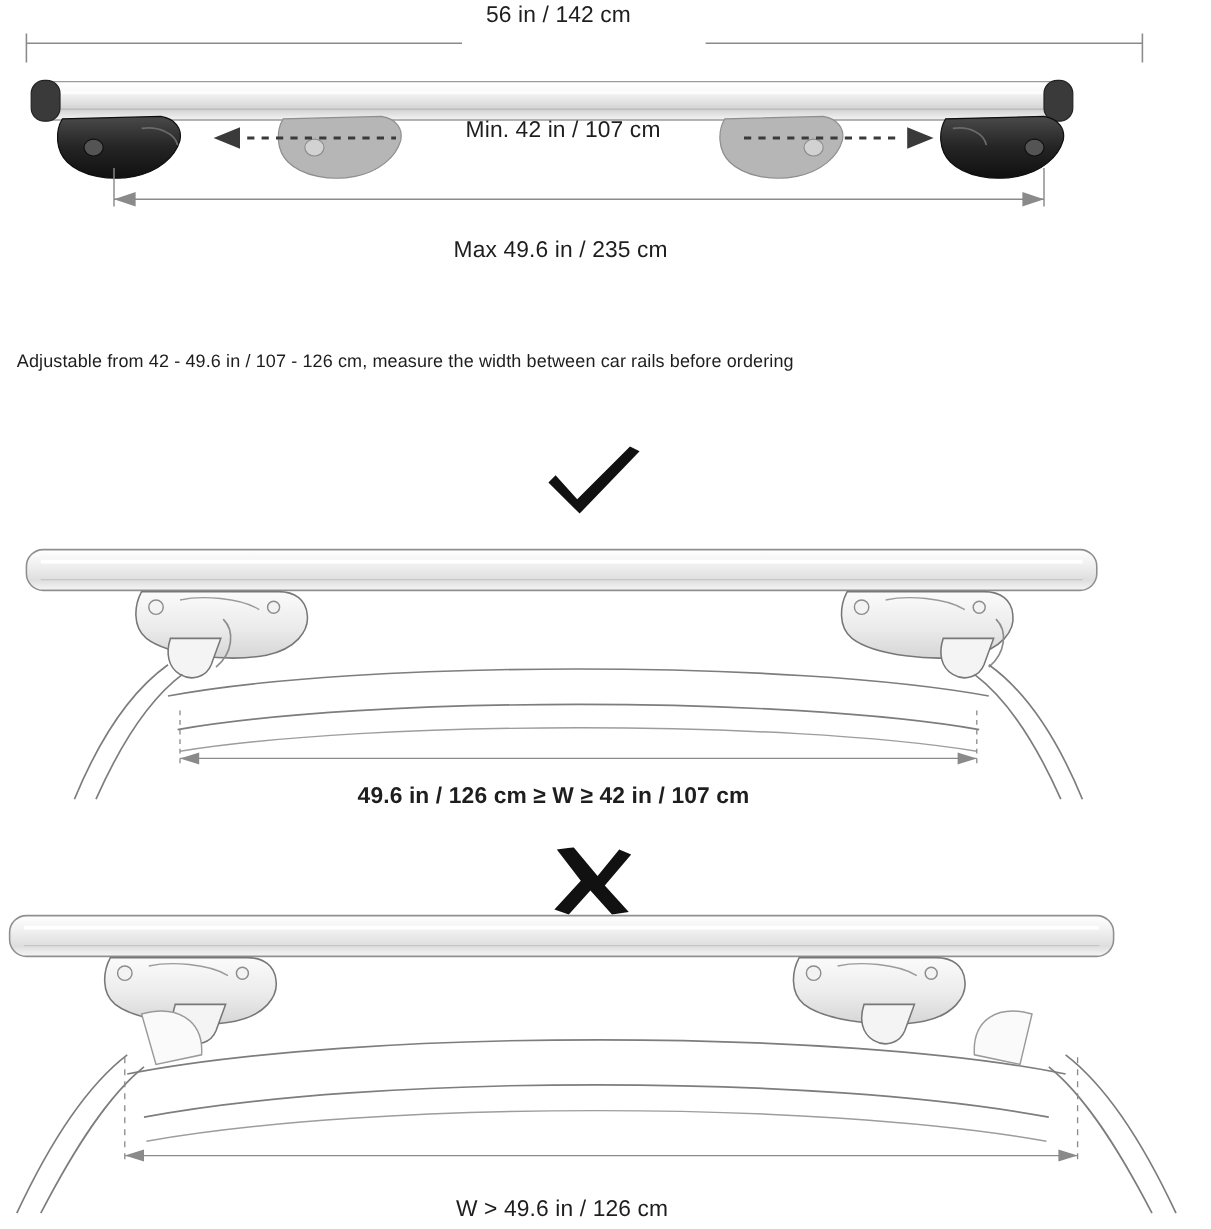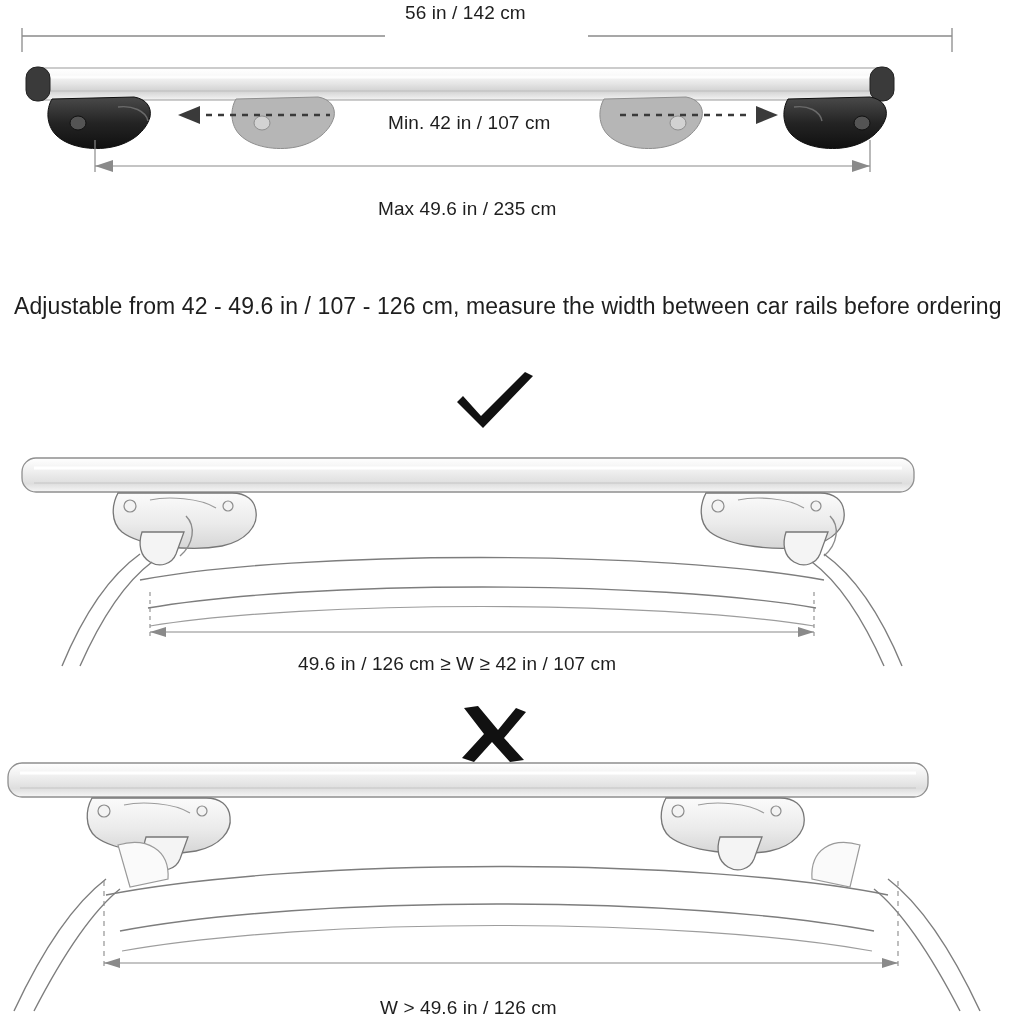--- a/index.html
+++ b/index.html
@@ -23,21 +23,21 @@
   }
   .abs { position: absolute; }
 
   .dim-label {
     font-size: 19px;
     color: #1e1e1e;
     white-space: nowrap;
     letter-spacing: 0.1px;
   }
   .note-text {
-    font-size: 23px;
+    font-size: 15px;
     color: #1e1e1e;
     white-space: nowrap;
     letter-spacing: 0.1px;
   }
   svg { display: block; }
 </style>
 </head>
 <body>
 
 <div class="stage">
@@ -94,21 +94,21 @@
     <ellipse cx="678" cy="68" rx="8" ry="7" fill="#d2d2d2" stroke="#8e8e8e" stroke-width="1"></ellipse>
 
     <g stroke="#3a3a3a" stroke-width="2.6" stroke-dasharray="6 6">
       <line x1="206" y1="60" x2="330" y2="60"></line>
       <line x1="620" y1="60" x2="748" y2="60"></line>
     </g>
     <polygon points="178,60 200,51 200,69" fill="#3a3a3a"></polygon>
     <polygon points="778,60 756,51 756,69" fill="#3a3a3a"></polygon>
   </svg>
 
-  <div class="abs dim-label" style="left:388px; top:112px;">Min. 42 in / 107 cm</div>
+  <div class="abs dim-label" style="left:388px; top:98px;">Min. 42 in / 107 cm</div>
 
   <svg class="abs" style="left:0px; top:132px;" width="1009" height="60">
     <line x1="95" y1="8" x2="95" y2="40" stroke="#8a8a8a" stroke-width="1.2"></line>
     <line x1="870" y1="8" x2="870" y2="40" stroke="#8a8a8a" stroke-width="1.2"></line>
     <line x1="95" y1="34" x2="870" y2="34" stroke="#8a8a8a" stroke-width="1.2"></line>
     <polygon points="95,34 113,28 113,40" fill="#8a8a8a"></polygon>
     <polygon points="870,34 852,28 852,40" fill="#8a8a8a"></polygon>
   </svg>
 
   <div class="abs dim-label" style="left:378px; top:198px;">Max 49.6 in / 235 cm</div>
@@ -160,21 +160,21 @@
     <path d="M148,168 C310,140 654,140 816,168" fill="none" stroke="#7d7d7d" stroke-width="1.4"></path>
     <path d="M150,186 C312,160 652,160 814,186" fill="none" stroke="#9d9d9d" stroke-width="1.2"></path>
 
     <line x1="150" y1="152" x2="150" y2="196" stroke="#8a8a8a" stroke-width="1.1" stroke-dasharray="4 4"></line>
     <line x1="814" y1="152" x2="814" y2="196" stroke="#8a8a8a" stroke-width="1.1" stroke-dasharray="4 4"></line>
     <line x1="150" y1="192" x2="814" y2="192" stroke="#8a8a8a" stroke-width="1.2"></line>
     <polygon points="150,192 166,187 166,197" fill="#8a8a8a"></polygon>
     <polygon points="814,192 798,187 798,197" fill="#8a8a8a"></polygon>
   </svg>
 
-  <div class="abs dim-label" style="left:298px; top:653px;">49.6 in  / 126 cm ≥ W ≥ 42 in / 107 cm</div>
+  <div class="abs dim-label" style="left:298px; top:653px;font-weight:bold;">49.6 in  / 126 cm ≥ W ≥ 42 in / 107 cm</div>
 
   <svg class="abs" style="left:458px; top:706px;" width="72" height="58">
     <path d="M6,2 L20,0 L40,24 L58,2 L68,6 L46,32 L66,54 L52,56 L34,36 L16,56 L4,52 L26,28 Z" fill="#111111"></path>
   </svg>
 
   <svg class="abs" style="left:0px; top:745px;" width="1009" height="280">
     <defs>
       <linearGradient id="barGrad3" x1="0" y1="0" x2="0" y2="1">
         <stop offset="0%" stop-color="#ffffff"></stop>
         <stop offset="35%" stop-color="#f1f1f1"></stop>

